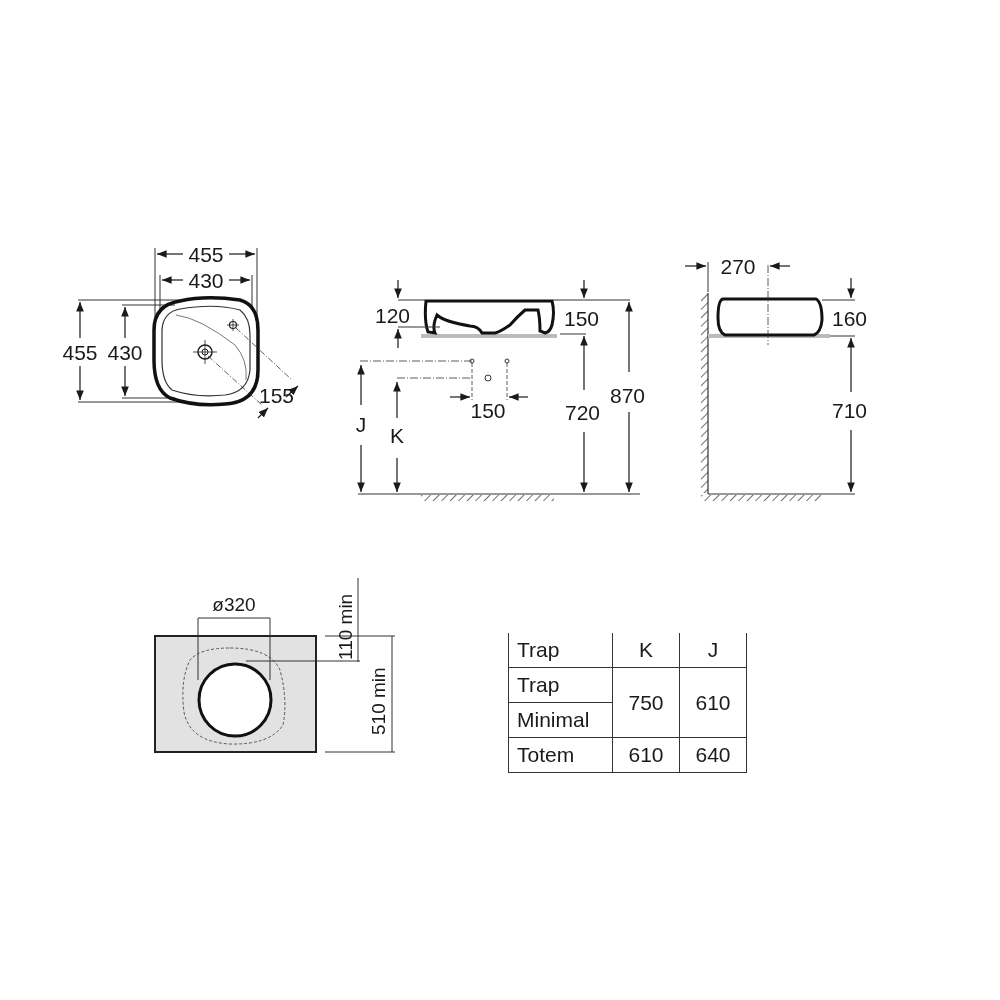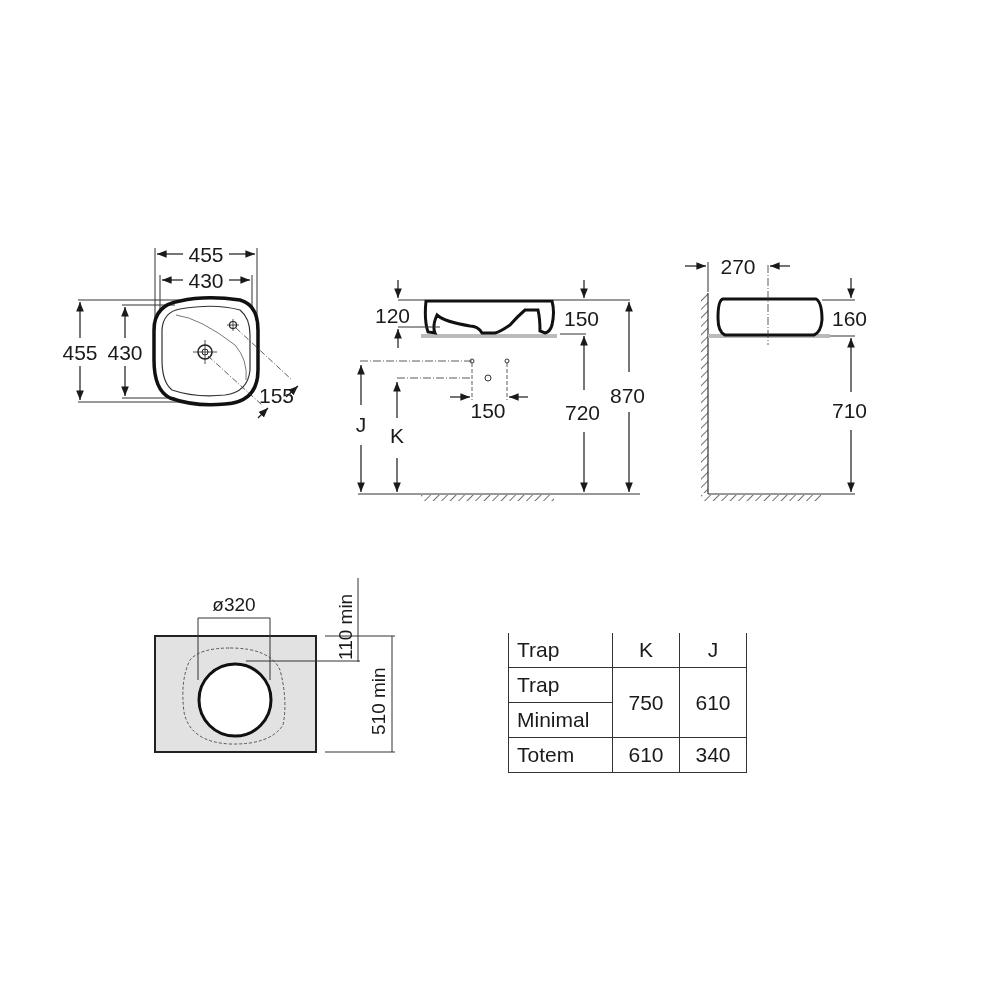--- a/index.html
+++ b/index.html
@@ -170,16 +170,16 @@
     <td>Trap</td>
     <td class="num" rowspan="2">750</td>
     <td class="num" rowspan="2">610</td>
   </tr>
   <tr>
     <td>Minimal</td>
   </tr>
   <tr>
     <td>Totem</td>
     <td class="num">610</td>
-    <td class="num">340</td>
+    <td class="num">640</td>
   </tr>
 </tbody>
   </table>
 
 </body></html>

